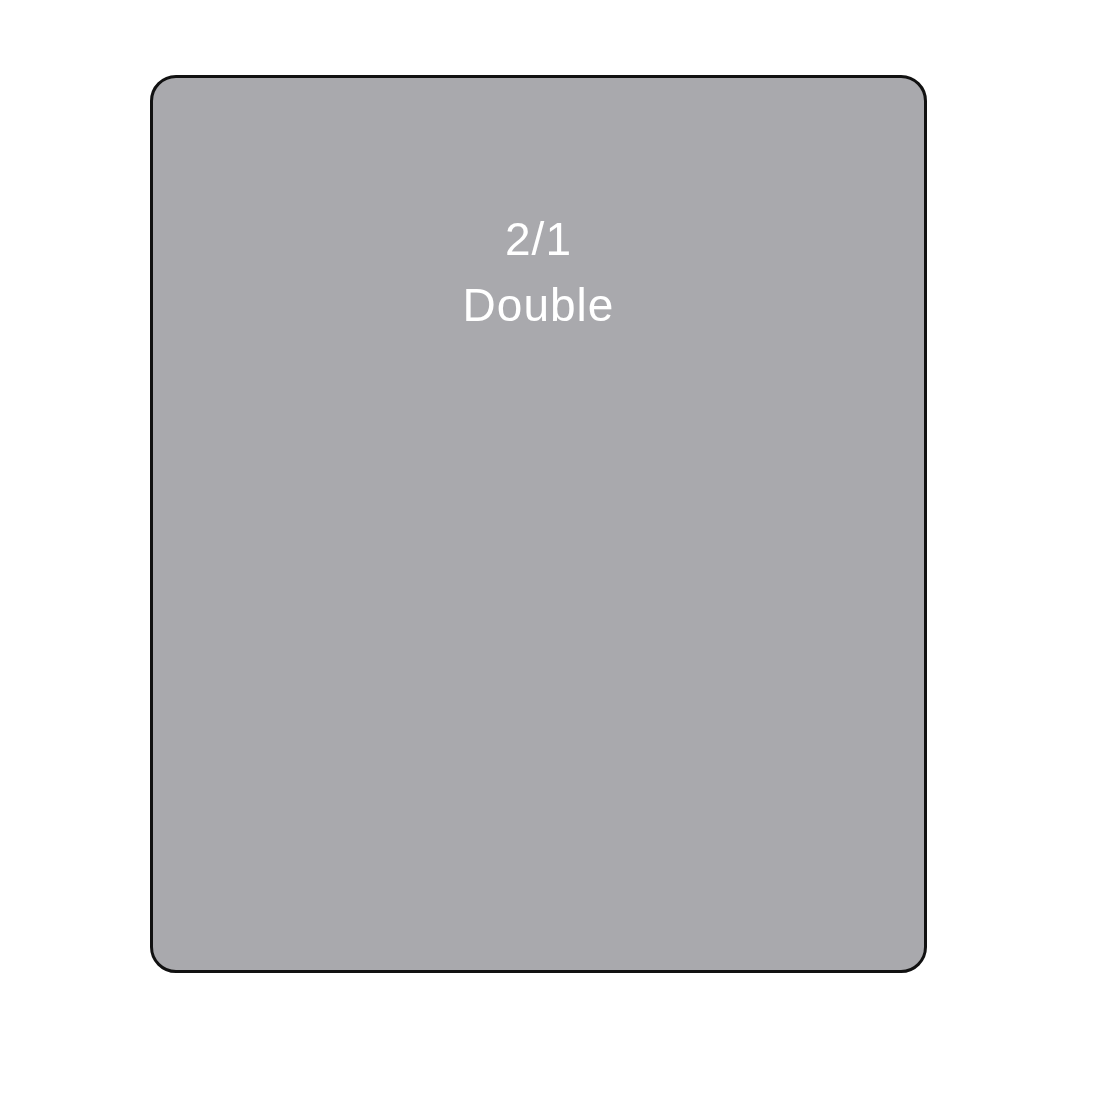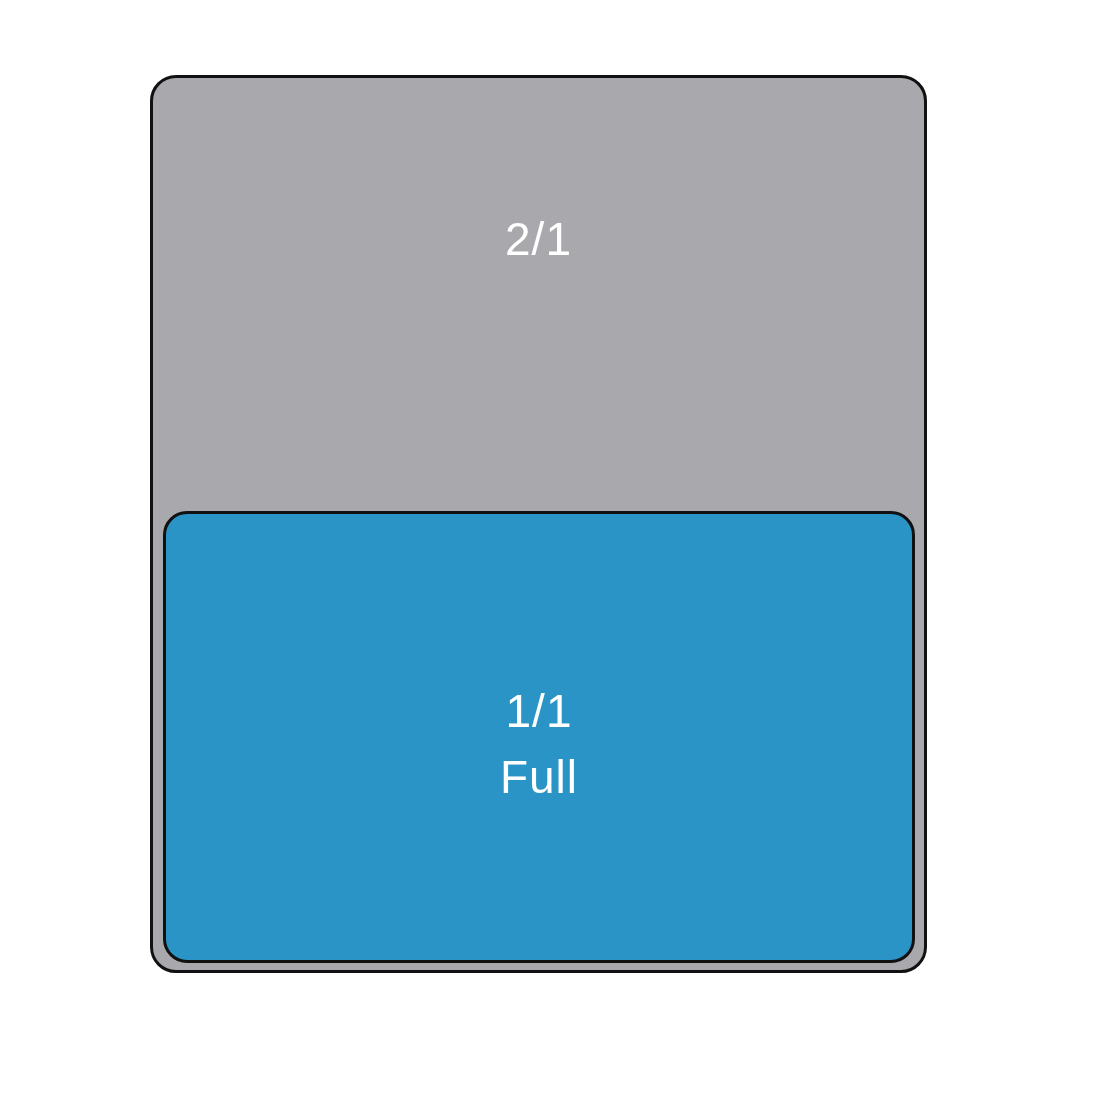--- a/index.html
+++ b/index.html
@@ -78,25 +78,20 @@
 </style>
 </head>
 <body>
 
 <div class="canvas">
 
   <div class="pan pan-double" style="background-color: rgb(169, 169, 173);">
 
     <div class="pan-label">
       <div>2/1</div>
+      <div>Double</div>
     </div>
 
-    <div class="pan pan-full" style="background-color: rgb(42, 148, 199);">
-      <div class="pan-label">
-        <div>1/1</div>
-        <div>Full</div>
-      </div>
-    </div>
 
   </div>
 
 
 </div>
 
 </body></html>

